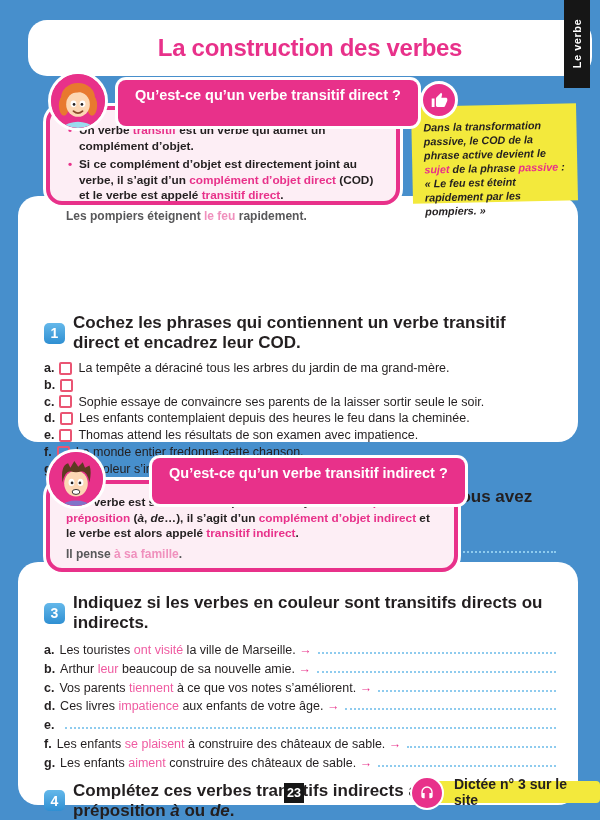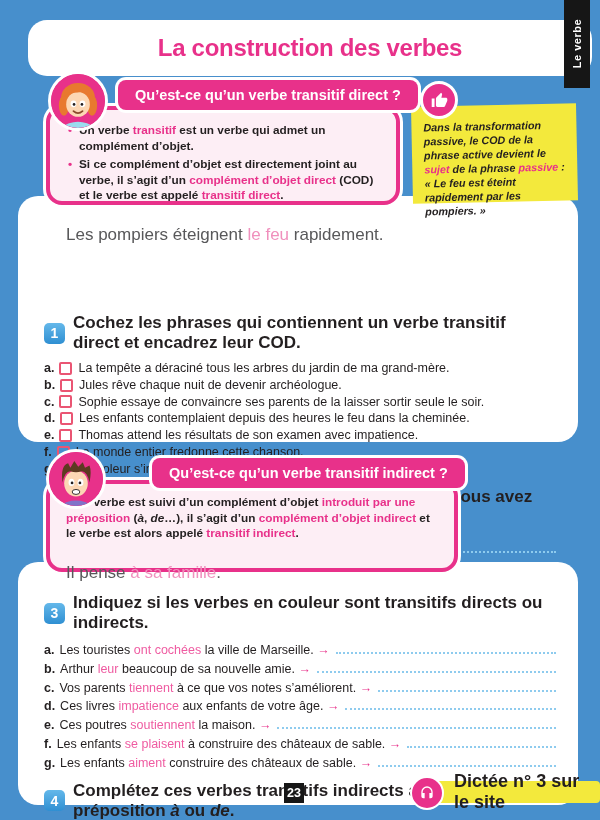--- a/index.html
+++ b/index.html
@@ -20,36 +20,36 @@
   
   .card{position:absolute;left:18px;width:560px;background:#fff;border-radius:20px;box-sizing:border-box;}
   #card1{top:196px;height:246px;padding:13px 22px 0 26px;}
   #card2{top:562px;height:243px;padding:13px 22px 0 26px;}
 
   
   .lesson-box{position:absolute;background:var(--lesson-bg,#fdeef5);border:4px solid var(--accent-pink,#e8318a);
               border-radius:16px;box-shadow:0 0 0 3px #fff;z-index:3;box-sizing:border-box;}
   #lesson1{left:46px;top:106px;width:354px;height:99px;padding:13px 12px 0 16px;}
   #lesson2{left:46px;top:480px;width:412px;height:92px;padding:11px 12px 0 16px;}
-  .lesson-pill{position:absolute;height:30px;line-height:30px;padding:0 17px;background:var(--accent-pink,#e8318a);
+  .lesson-pill{position:absolute;height:46px;line-height:30px;padding:0 17px;background:var(--accent-pink,#e8318a);
                color:#fff;font-weight:bold;font-size:14.5px;border-radius:8px;box-shadow:0 0 0 3px #fff;
                z-index:4;white-space:nowrap;}
   #pill1{left:118px;top:80px;}
   #pill2{left:112px;top:458px;margin-left:40px;}
   .avatar{position:absolute;width:54px;height:54px;border-radius:50%;border:3px solid #fff;z-index:5;
           overflow:hidden;background:var(--accent-pink,#e8318a);}
   #avatar1{left:48px;top:71px;}
   #avatar2{left:46px;top:449px;}
   .avatar svg{display:block;width:100%;height:100%;}
 
   .lesson-body{font-size:11.8px;font-weight:bold;color:#231f20;line-height:1.32;}
   .lesson-body ul{margin:0;padding:0 0 0 13px;list-style:none;}
   .lesson-body li{position:relative;margin-bottom:3px;}
   .lesson-body li::before{content:"\2022";color:var(--accent-pink,#e8318a);position:absolute;left:-11px;}
-  .lesson-example{font-size:17px;font-weight:normal;color:#58585a;margin-top:20px;}
+  .lesson-example{font-size:12px;font-weight:bold;color:#58585a;margin-top:5px;}
 
   
   .note{position:absolute;left:412px;top:105px;width:165px;height:97px;background:var(--note-yellow,#f3e93c);
         transform:rotate(-1.2deg);z-index:3;padding:14px 10px 0 12px;box-sizing:border-box;
         font-size:10.8px;line-height:1.3;font-weight:bold;font-style:italic;color:#231f20;}
   .thumb-badge{position:absolute;left:420px;top:81px;width:32px;height:32px;border-radius:50%;
                background:var(--accent-pink,#e8318a);border:3px solid #fff;z-index:4;
                display:flex;align-items:center;justify-content:center;}
 
   
@@ -76,21 +76,21 @@
   .c-italic{font-style:italic;}
   .c-arrow{color:var(--accent-pink,#e8318a);font-weight:bold;}
   .c-dots{display:inline-block;width:46px;border-bottom:2px dotted var(--dotted-line-blue,#8ecbee);
           height:10px;vertical-align:baseline;}
 
   
   .footer-page{position:absolute;left:284px;top:783px;width:20px;height:20px;background:#161616;color:#fff;
                font-weight:bold;font-size:12.5px;display:flex;align-items:center;justify-content:center;z-index:6;}
   .dictee{position:absolute;left:428px;top:781px;height:22px;background:var(--note-yellow,#f3e93c);
           border-radius:4px;display:flex;align-items:center;padding:0 10px 0 26px;font-weight:bold;
-          font-size:18px;color:#231f20;z-index:6;}
+          font-size:14px;color:#231f20;z-index:6;}
   .dictee-icon{position:absolute;left:410px;top:776px;width:30px;height:30px;border-radius:50%;
                background:var(--accent-pink,#e8318a);border:2px solid #fff;display:flex;align-items:center;
                justify-content:center;z-index:7;}
 </style>
 </head>
 <body>
 
 <div class="page">
 
   <div class="banner">
@@ -108,21 +108,20 @@
       <span class="ex-title">Cochez les phrases qui contiennent un verbe transitif direct et encadrez leur COD.</span>
     </div>
     <div class="ex-item">
       <span class="letter">a.</span>
       <span class="checkbox"></span>
       <span>La tempête a déraciné tous les arbres du jardin de ma grand-mère.</span>
     </div>
     <div class="ex-item">
       <span class="letter">b.</span>
       <span class="checkbox"></span>
-      <span>Jules rêve chaque nuit de devenir archéologue.</span>
     </div>
     <div class="ex-item">
       <span class="letter">c.</span>
       <span class="checkbox"></span>
       <span>Sophie essaye de convaincre ses parents de la laisser sortir seule le soir.</span>
     </div>
     <div class="ex-item">
       <span class="letter">d.</span>
       <span class="checkbox"></span>
       <span>Les enfants contemplaient depuis des heures le feu dans la cheminée.</span>
@@ -197,41 +196,40 @@
   </div>
 
   <div class="card" id="card2">
     <div style="height:18px"></div>
     <div class="ex-header">
       <span class="ex-num">3</span>
       <span class="ex-title">Indiquez si les verbes en couleur sont transitifs directs ou indirects.</span>
     </div>
     <div class="ex-item">
       <span class="letter">a.</span>
-      <span><span>Les touristes </span><span class="c-verb">ont cochées</span><span> la ville de Marseille. </span><span class="c-arrow">→</span></span>
+      <span><span>Les touristes </span><span class="c-verb">ont visité</span><span> la ville de Marseille. </span><span class="c-arrow">→</span></span>
       <span class="fill-dots"></span>
     </div>
     <div class="ex-item">
       <span class="letter">b.</span>
       <span><span>Arthur </span><span class="c-verb">leur</span><span> beaucoup de sa nouvelle amie. </span><span class="c-arrow">→</span></span>
       <span class="fill-dots"></span>
     </div>
     <div class="ex-item">
       <span class="letter">c.</span>
       <span><span>Vos parents </span><span class="c-verb">tiennent</span><span> à ce que vos notes s’améliorent. </span><span class="c-arrow">→</span></span>
       <span class="fill-dots"></span>
     </div>
     <div class="ex-item">
       <span class="letter">d.</span>
       <span><span>Ces livres </span><span class="c-verb">impatience</span><span> aux enfants de votre âge. </span><span class="c-arrow">→</span></span>
       <span class="fill-dots"></span>
     </div>
     <div class="ex-item">
       <span class="letter">e.</span>
-      <span><span>Ces poutres </span><span class="c-verb">soutiennent</span><span> la maison. </span><span class="c-arrow">→</span></span>
       <span class="fill-dots"></span>
     </div>
     <div class="ex-item">
       <span class="letter">f.</span>
       <span><span>Les enfants </span><span class="c-verb">se plaisent</span><span> à construire des châteaux de sable. </span><span class="c-arrow">→</span></span>
       <span class="fill-dots"></span>
     </div>
     <div class="ex-item">
       <span class="letter">g.</span>
       <span><span>Les enfants </span><span class="c-verb">aiment</span><span> construire des châteaux de sable. </span><span class="c-arrow">→</span></span>

